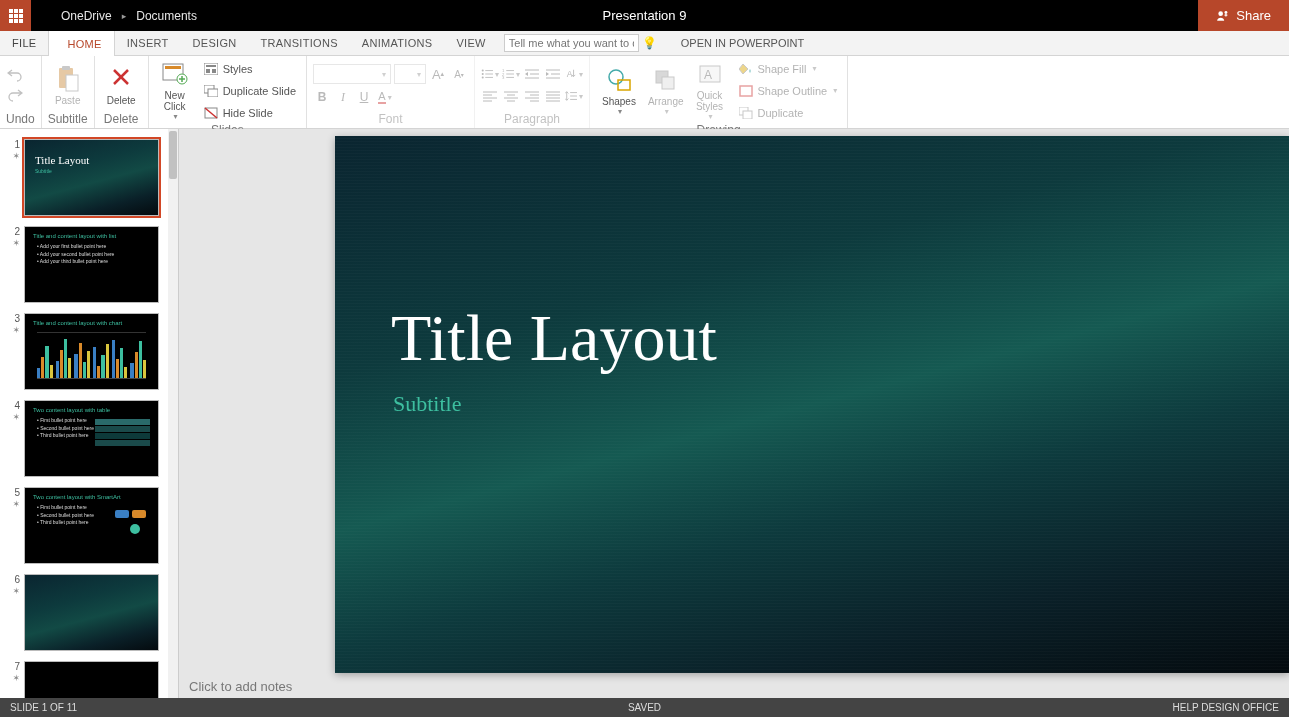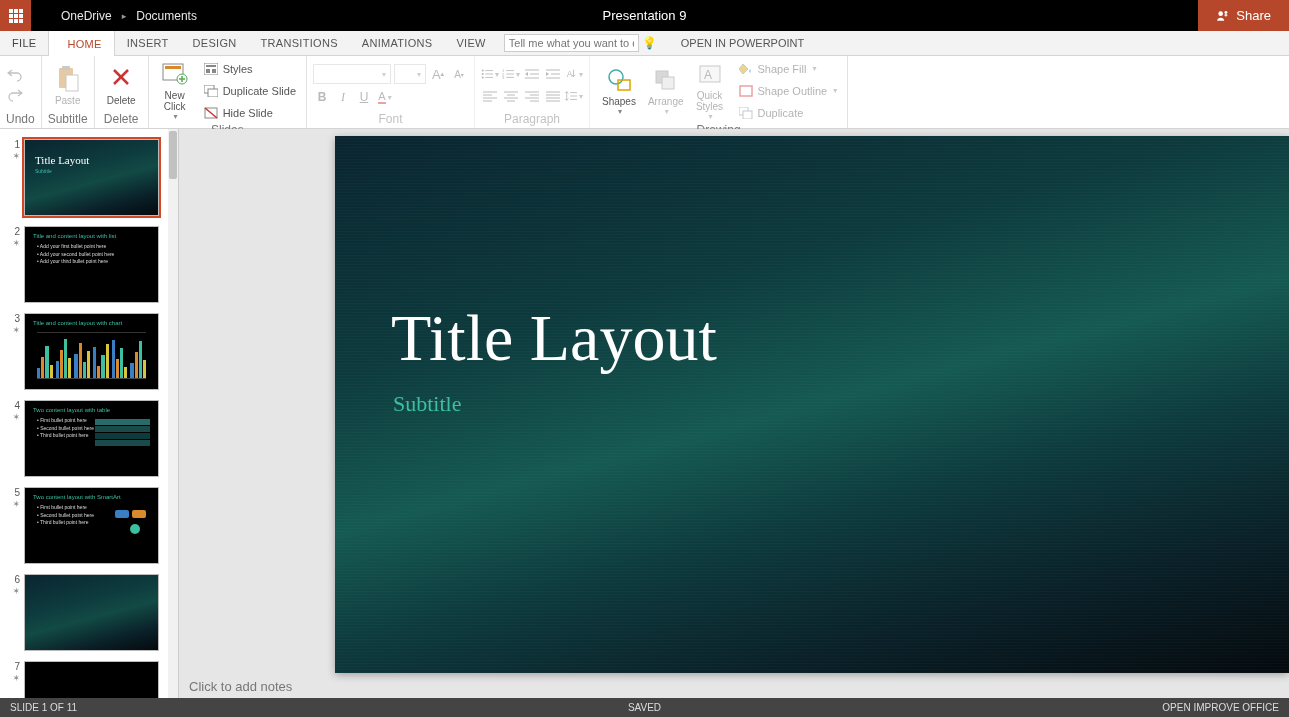--- a/index.html
+++ b/index.html
@@ -533,14 +533,14 @@
       <div class="slide-title">Title Layout</div>
       <div class="slide-subtitle">Subtitle</div>
     </div>
     <div class="notes">Click to add notes</div>
   </div>
 </div>
 
 <div class="status">
   <span>SLIDE 1 OF 11</span>
   <span class="status-center">SAVED</span>
-  <span class="status-right">OPEN IMPROVE OFFICE</span>
+  <span class="status-right">HELP DESIGN OFFICE</span>
 </div>
 
 </body></html>

